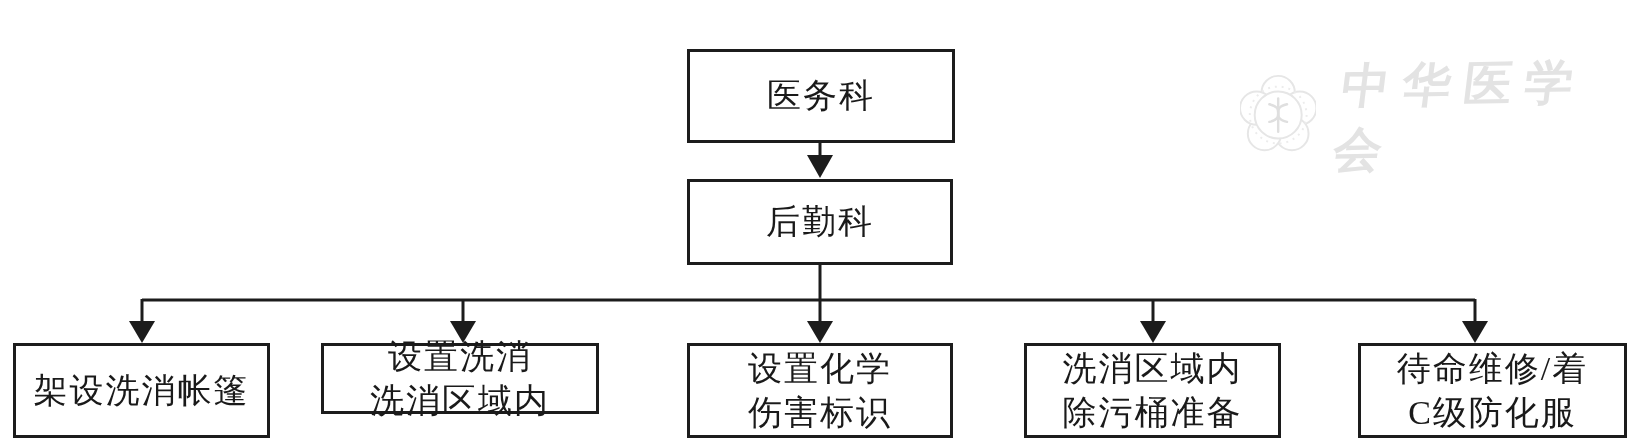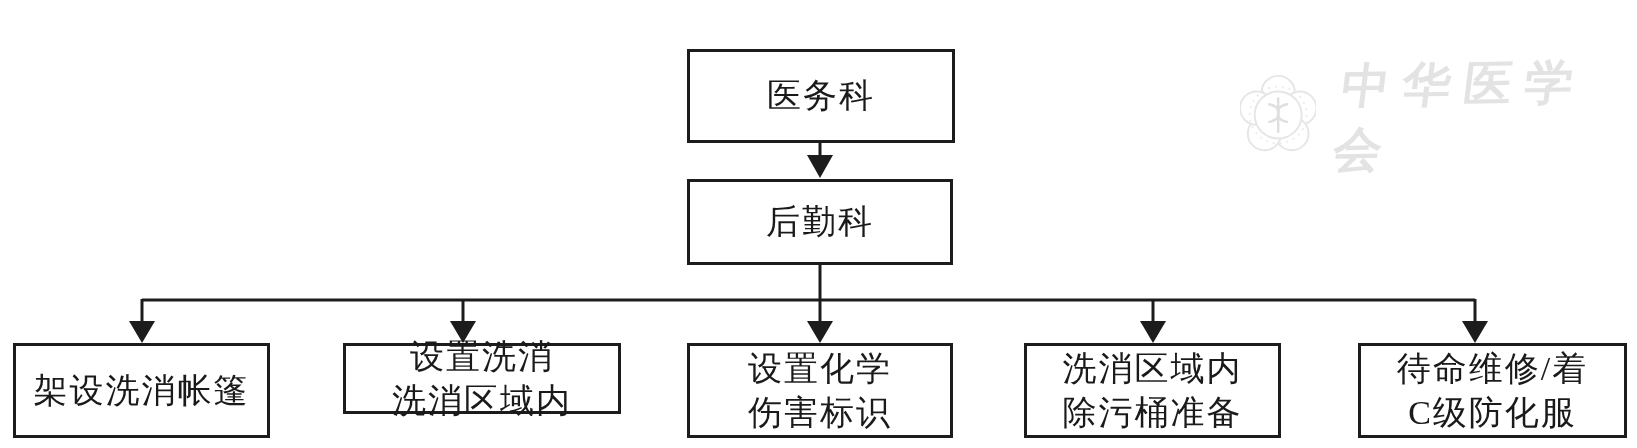--- a/index.html
+++ b/index.html
@@ -115,21 +115,21 @@
   </div>
 
   <div class="node" style="left:687px; top:179px; width:266px; height:86px;">
     <span>后勤科</span>
   </div>
 
   <div class="node" style="left:13px; top:343px; width:257px; height:95px;">
     <span>架设洗消帐篷</span>
   </div>
 
-  <div class="node" style="left:343px; top:343px; width:278px; height:71px;">
+  <div class="node" style="left:321px; top:343px; width:278px; height:71px;">
     <span>设置洗消</span>
     <span>洗消区域内</span>
   </div>
 
   <div class="node" style="left:687px; top:343px; width:266px; height:95px;">
     <span>设置化学</span>
     <span>伤害标识</span>
   </div>
 
   <div class="node" style="left:1024px; top:343px; width:257px; height:95px;">

